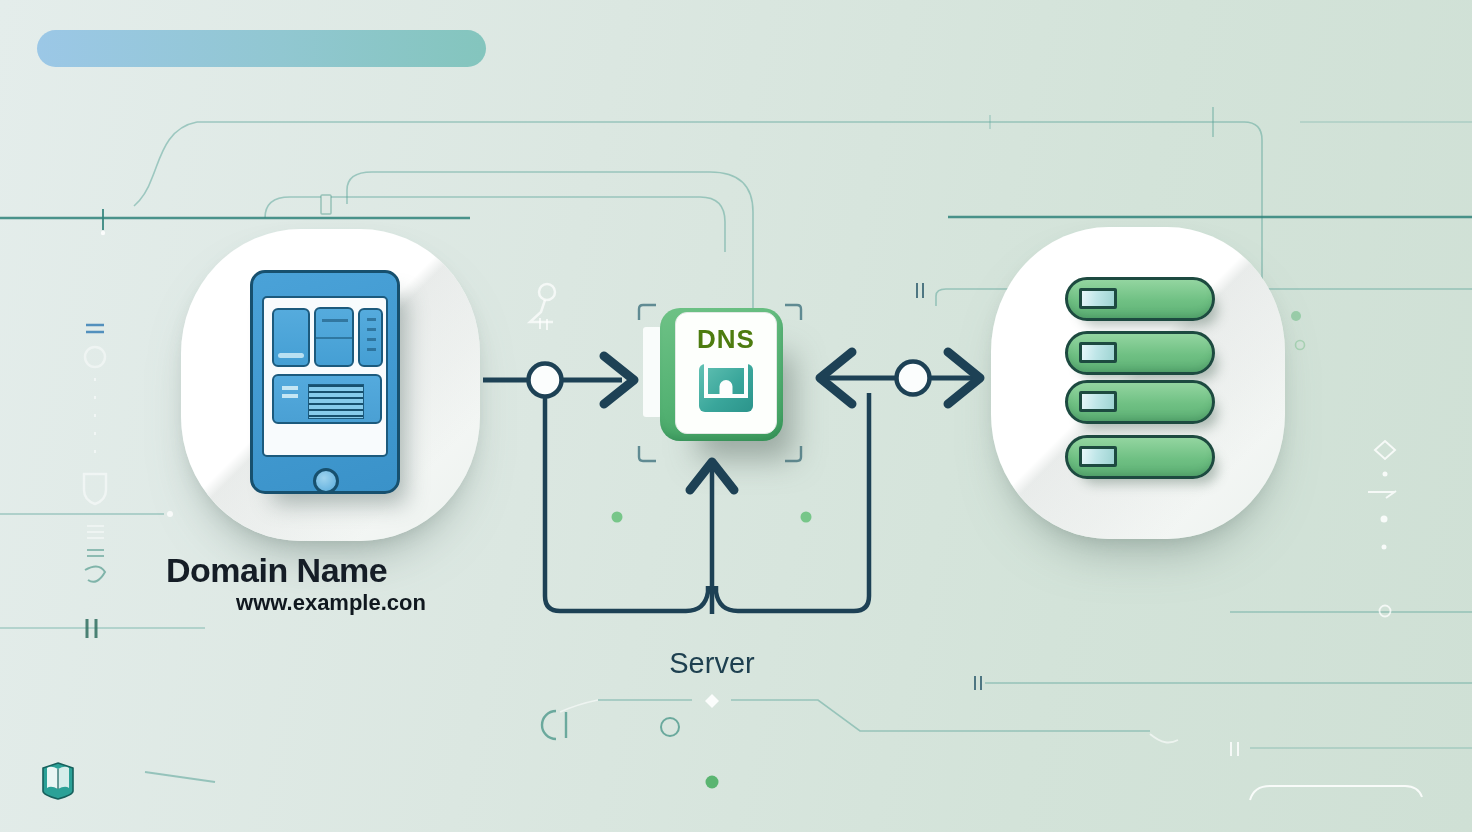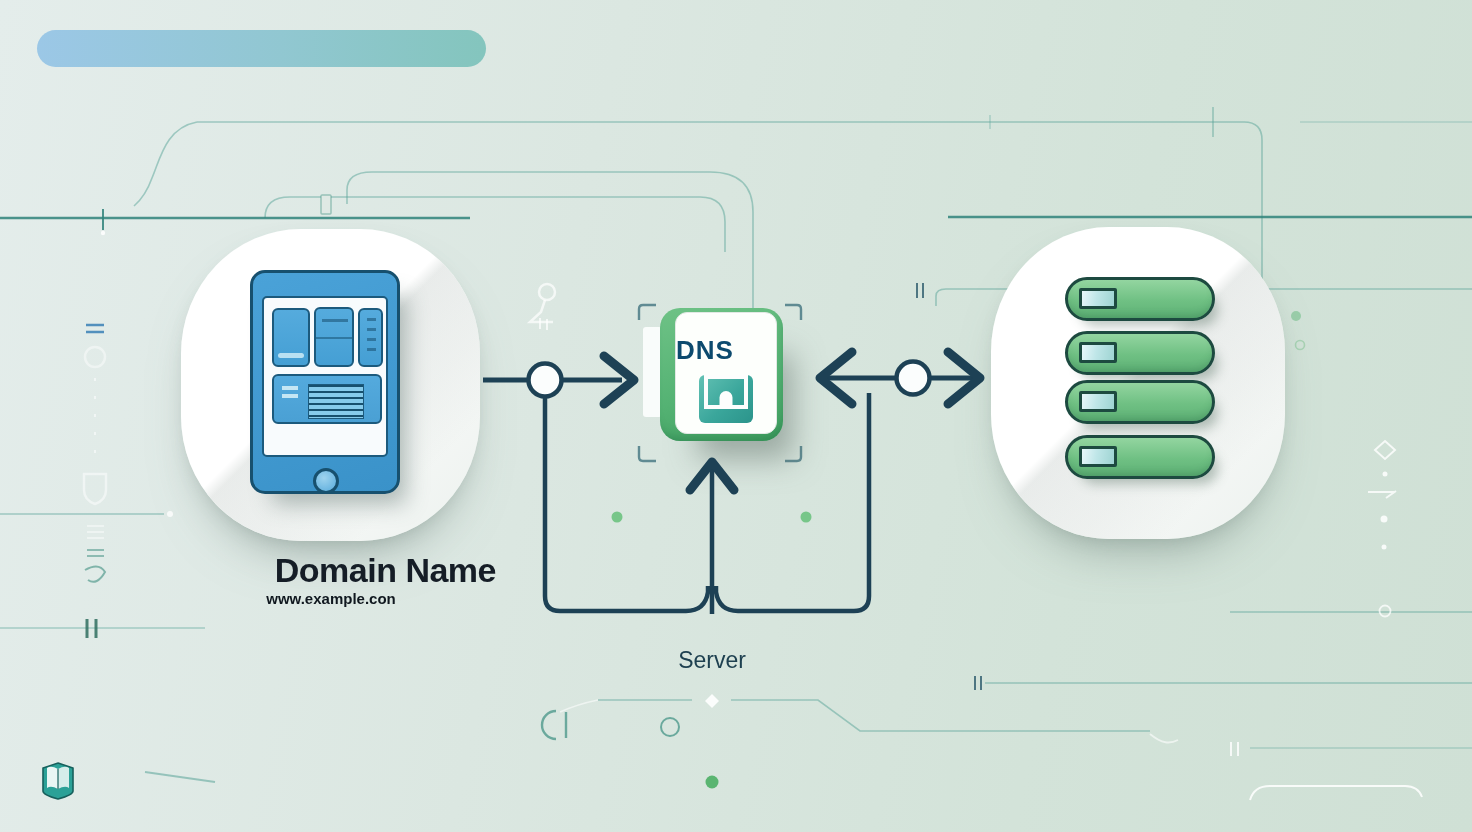--- a/index.html
+++ b/index.html
@@ -50,31 +50,31 @@
   .srvbar .led{position:absolute;left:11px;top:8px;width:38px;height:21px;border:3px solid #1d4a40;border-radius:2px;box-sizing:border-box;
     background:linear-gradient(100deg,#e8f7fa 0%,#bfe6e8 45%,#9ed4d2 100%);}
 
   
   .dns-slab{position:absolute;left:643px;top:327px;width:19px;height:90px;background:#fbfdfc;border-radius:3px;opacity:.95;}
   .dns-box{position:absolute;left:660px;top:308px;width:123px;height:133px;border-radius:20px;
     background:linear-gradient(165deg,#6ec286 0%,#54b273 60%,#41a061 100%);
     box-shadow:24px 32px 30px -14px rgba(96,112,104,.50),inset -3px -8px 10px -4px rgba(36,118,72,.45);}
   .dns-card{position:absolute;left:15px;top:4px;width:100px;height:120px;background:#fdfffc;border-radius:12px;
     border:1px solid #e2e9e4;box-shadow:inset 0 0 0 1px rgba(255,255,255,.6);}
-  .dns-label{margin-top:22px;font-size:26px;font-weight:700;letter-spacing:1px;color:#0c4a6e;}
+  .dns-label{margin-top:11px;text-align:center;font-size:26px;font-weight:700;letter-spacing:1px;color:#4d7c0f;}
   .dns-glyph{position:relative;width:54px;height:48px;margin:9px auto 0;border-radius:6px;
     background:linear-gradient(135deg,#63c2b4 0%,#3aa69b 55%,#2b948b 100%);}
   .dns-win{position:relative;width:36px;height:26px;border:4px solid #fdfefd;margin:8px auto 0;box-sizing:content-box;}
   .dns-win::after{content:"";position:absolute;left:50%;transform:translateX(-50%);bottom:0;width:13px;height:14px;
     background:#fdfefd;border-radius:7px 7px 0 0;}
 
   
-  .node-title{position:absolute;text-align:right;font-size:34px;font-weight:700;color:#151d26;letter-spacing:-.5px;}
-  .node-sub{position:absolute;text-align:center;font-size:15px;font-weight:700;color:#10181f;}
-  .caption{position:absolute;text-align:center;font-size:23px;font-weight:400;color:#1e4050;}
+  .node-title{position:absolute;text-align:left;font-size:34px;font-weight:700;color:#151d26;letter-spacing:-.5px;}
+  .node-sub{position:absolute;text-align:center;font-size:22px;font-weight:700;color:#10181f;}
+  .caption{position:absolute;text-align:center;font-size:29px;font-weight:400;color:#1e4050;}
   .lbl-domain{left:166px;top:551px;width:330px;}
   .sub-domain{left:166px;top:590px;width:330px;}
   .lbl-hosting{left:975px;top:551px;width:320px;}
   .cap-server{left:612px;top:647px;width:200px;}
 
   
   .book{position:absolute;left:40px;top:760px;width:36px;height:42px;}
 </style>
 </head>
 <body>

